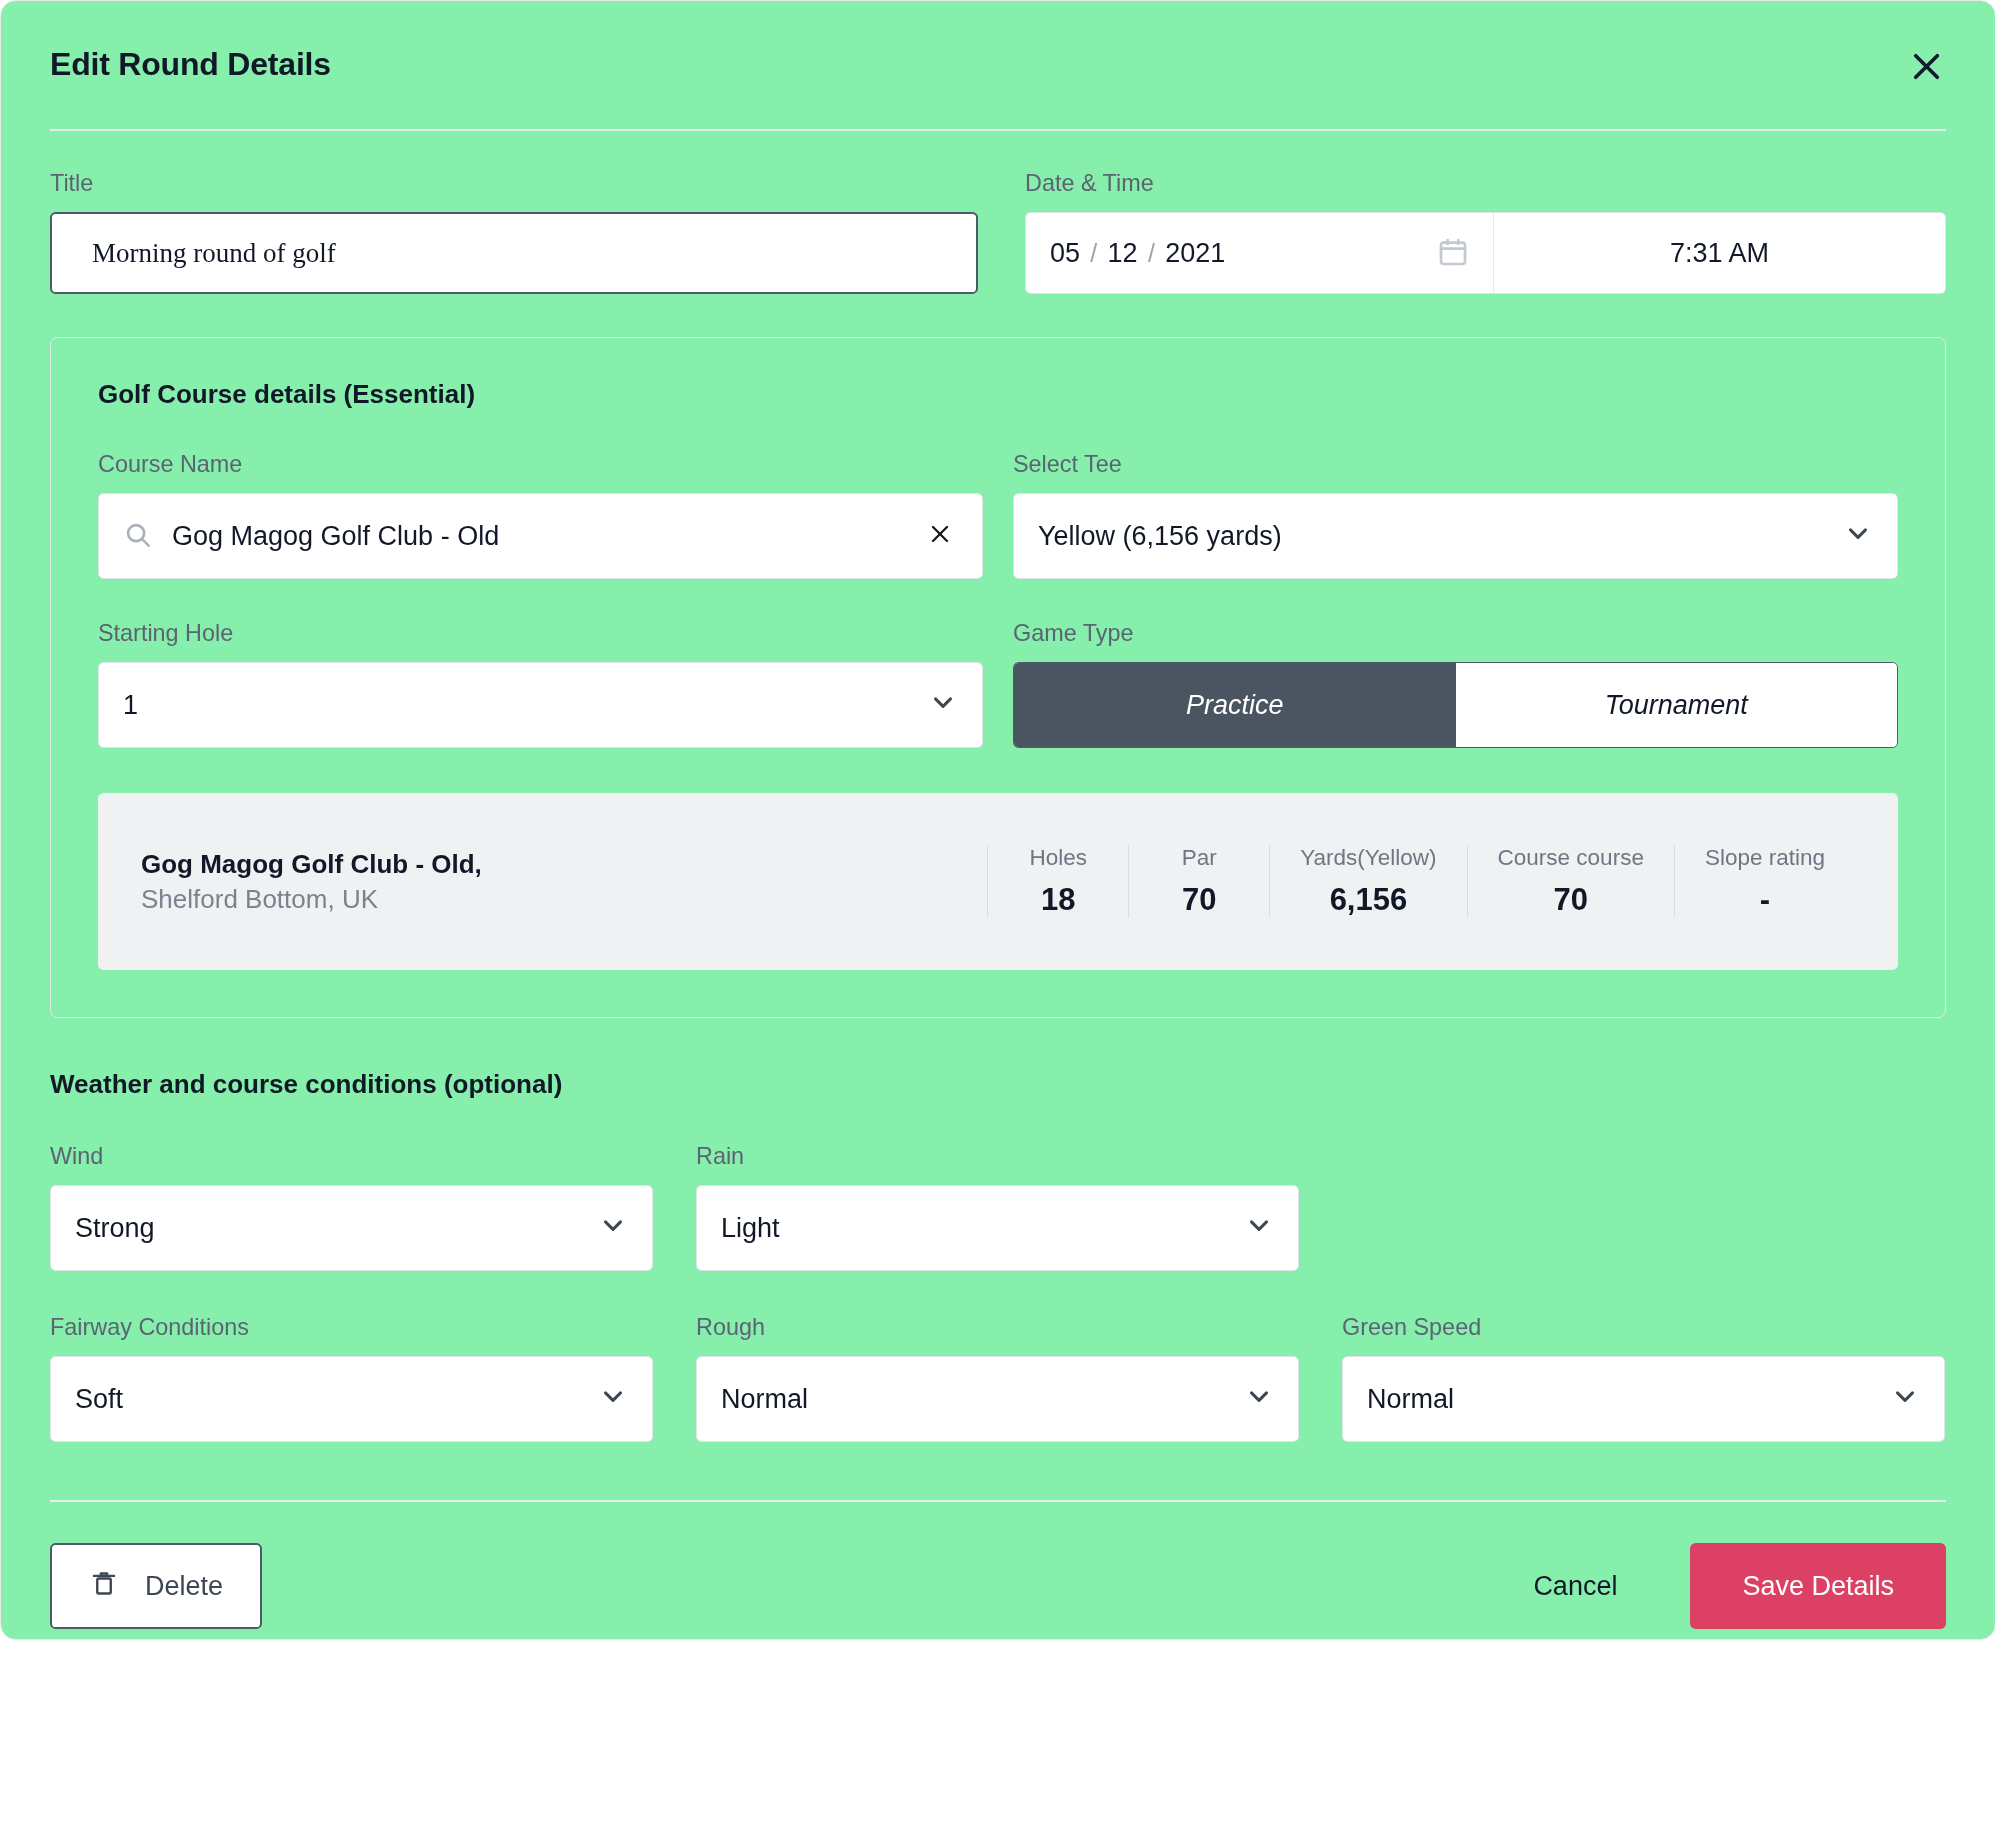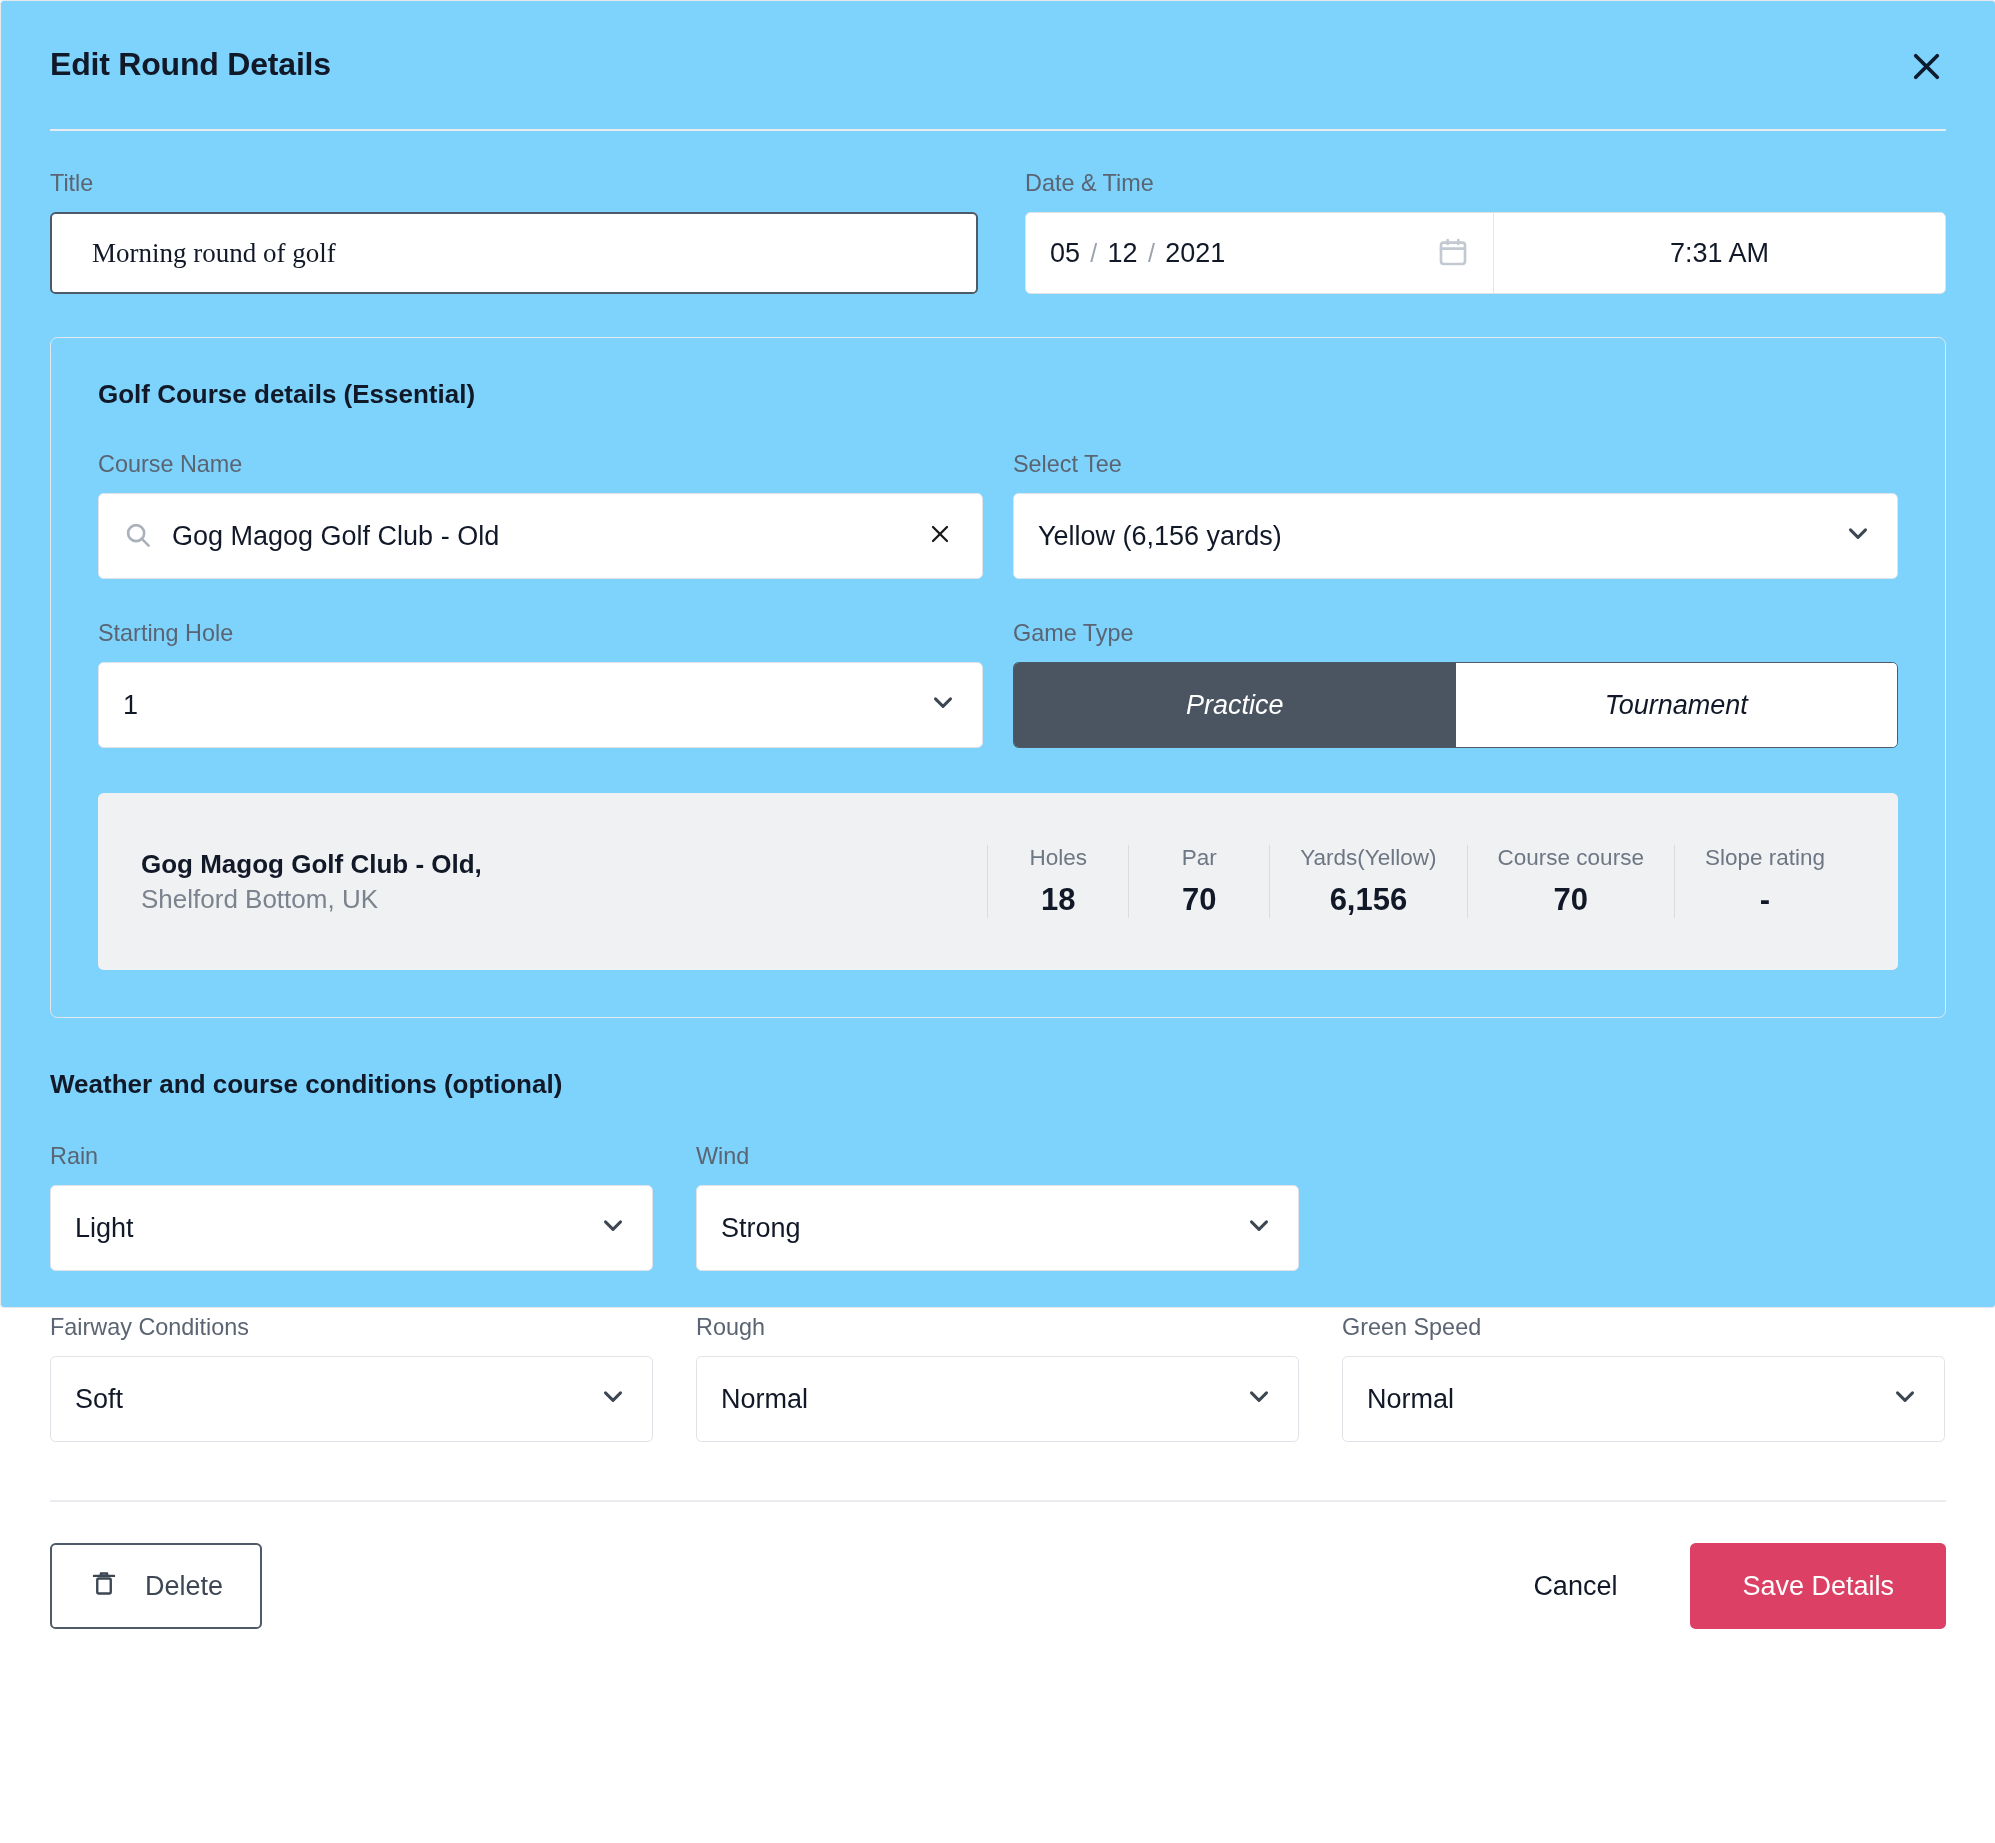--- a/index.html
+++ b/index.html
@@ -9,24 +9,24 @@
     font-family: "Liberation Sans", sans-serif;
   }
   body {
     width: 1996px; height: 1844px;
     overflow: hidden;
   }
 
   .modal {
     position: relative;
     width: 1996px;
-    height: 1308px;
-    background: #7dd3fc;
+    height: 1640px;
+    background: #86efac;
     border: 1.9px solid #e6e8ec;
-    border-radius: 4px;
+    border-radius: 16px;
     padding: 0 49px;
   }
 
   
   .modal-header {
     display: flex;
     align-items: flex-start;
     justify-content: space-between;
     padding-top: 45px;
   }
@@ -429,34 +429,34 @@
         <div class="stat-label">Slope rating</div>
         <div class="stat-value">-</div>
       </div>
     </div>
   </div>
 
   <div class="weather-heading">Weather and course conditions (optional)</div>
 
   <div class="weather-grid">
     <div class="weather-cell">
-      <label class="field-label">Rain</label>
+      <label class="field-label">Wind</label>
       <div class="select-box soft-box">
-        <span>Light</span>
+        <span>Strong</span>
         <span>
           <svg width="30" height="30" viewBox="0 0 24 24" fill="none" stroke="#3c4753" stroke-width="2.4" stroke-linecap="round" stroke-linejoin="round">
             <polyline points="6,9.5 12,15.5 18,9.5"></polyline>
           </svg>
         </span>
       </div>
     </div>
     <div class="weather-cell">
-      <label class="field-label">Wind</label>
+      <label class="field-label">Rain</label>
       <div class="select-box soft-box">
-        <span>Strong</span>
+        <span>Light</span>
         <span>
           <svg width="30" height="30" viewBox="0 0 24 24" fill="none" stroke="#3c4753" stroke-width="2.4" stroke-linecap="round" stroke-linejoin="round">
             <polyline points="6,9.5 12,15.5 18,9.5"></polyline>
           </svg>
         </span>
       </div>
     </div>
     <div class="weather-cell empty"></div>
   </div>
 

